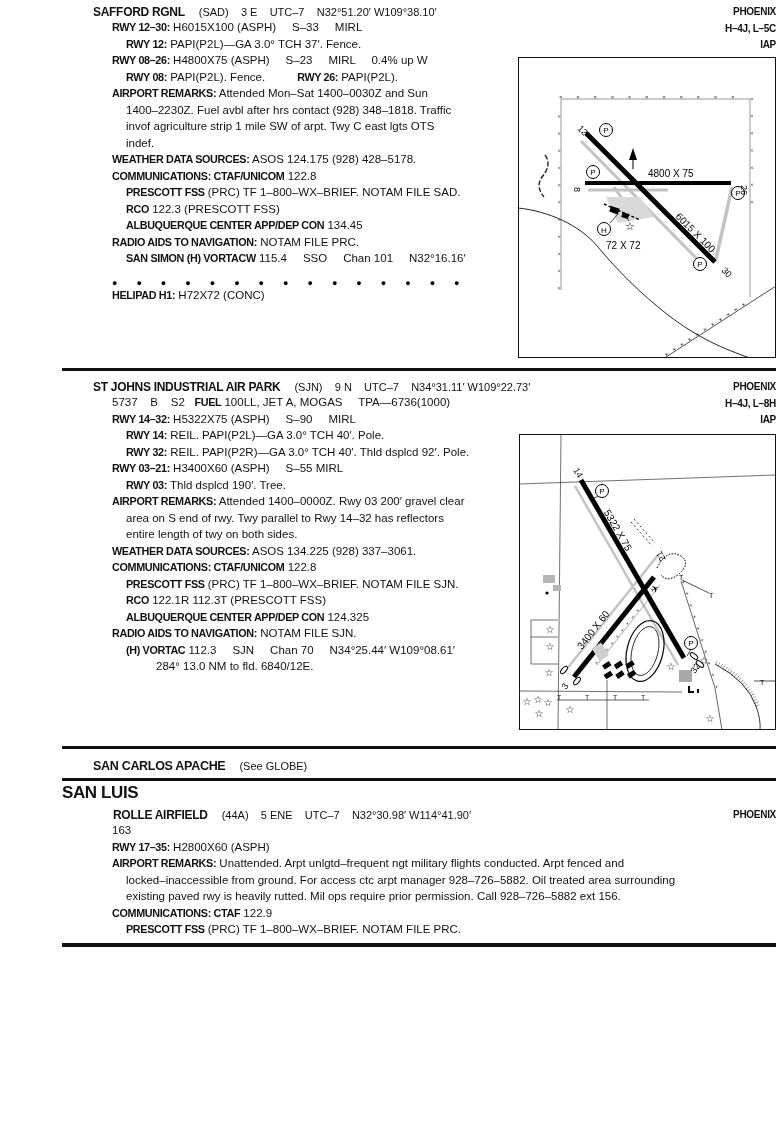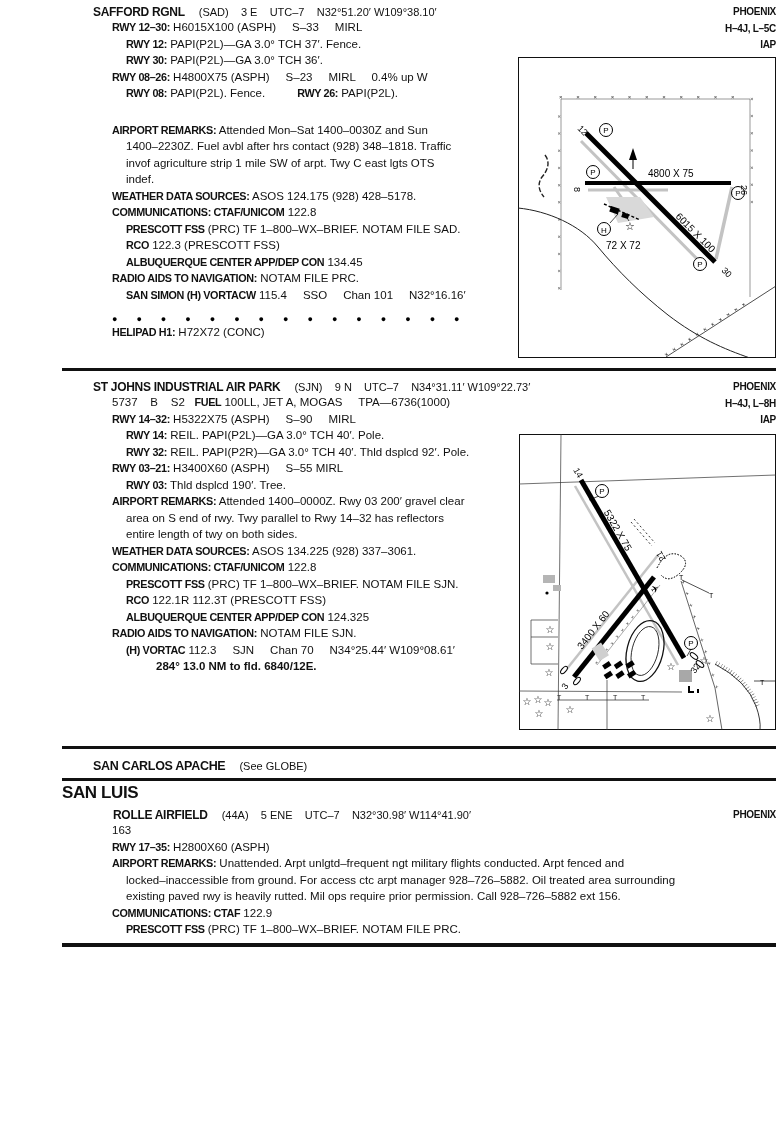--- a/index.html
+++ b/index.html
@@ -34,24 +34,23 @@
 <div class="entry" id="safford-entry" style="top:2px;">
   <div class="refs">
     <span class="ref-1">PHOENIX</span>
     <span class="ref-2">H–4J, L–5C</span>
     <span class="ref-3">IAP</span>
   </div>
   <div class="title-row"><span class="title-name">SAFFORD RGNL</span><span class="title-info">(SAD)    3 E    UTC–7    N32°51.20′ W109°38.10′</span></div>
   <div class="lines">
       <div class="line" style="padding-left: 50px;"><span class="b">RWY 12–30:</span><span> H6015X100 (ASPH)     S–33     MIRL</span></div>
       <div class="line" style="padding-left: 64px;"><span class="b">RWY 12:</span><span> PAPI(P2L)—GA 3.0° TCH 37′. Fence.</span></div>
-      <div class="line" style="padding-left: 64px;"><span class="b">RWY 30:</span><span> PAPI(P2L)—GA 3.0° TCH 36′.</span></div>
       <div class="line" style="padding-left: 50px;"><span class="b">RWY 08–26:</span><span> H4800X75 (ASPH)     S–23     MIRL     0.4% up W</span></div>
       <div class="line" style="padding-left: 64px;"><span class="b">RWY 08:</span><span> PAPI(P2L). Fence.          </span><span class="b">RWY 26:</span><span> PAPI(P2L).</span></div>
-      <div class="line" style="padding-left: 50px; margin-top: 20px;"><span class="b">AIRPORT REMARKS:</span><span> Attended Mon–Sat 1400–0030Z and Sun</span></div>
+      <div class="line" style="padding-left: 50px;"><span class="b">AIRPORT REMARKS:</span><span> Attended Mon–Sat 1400–0030Z and Sun</span></div>
       <div class="line" style="padding-left: 64px;"><span>1400–2230Z. Fuel avbl after hrs contact (928) 348–1818. Traffic</span></div>
       <div class="line" style="padding-left: 64px;"><span>invof agriculture strip 1 mile SW of arpt. Twy C east lgts OTS</span></div>
       <div class="line" style="padding-left: 64px;"><span>indef.</span></div>
       <div class="line" style="padding-left: 50px;"><span class="b">WEATHER DATA SOURCES:</span><span> ASOS 124.175 (928) 428–5178.</span></div>
       <div class="line" style="padding-left: 50px;"><span class="b">COMMUNICATIONS: CTAF/UNICOM</span><span> 122.8</span></div>
       <div class="line" style="padding-left: 64px;"><span class="b">PRESCOTT FSS</span><span> (PRC) TF 1–800–WX–BRIEF. NOTAM FILE SAD.</span></div>
       <div class="line" style="padding-left: 64px;"><span class="b">RCO</span><span> 122.3 (PRESCOTT FSS)</span></div>
       <div class="line" style="padding-left: 64px;"><span class="b">ALBUQUERQUE CENTER APP/DEP CON</span><span> 134.45</span></div>
       <div class="line" style="padding-left: 50px;"><span class="b">RADIO AIDS TO NAVIGATION:</span><span> NOTAM FILE PRC.</span></div>
       <div class="line" style="padding-left: 64px;"><span class="b">SAN SIMON (H) VORTACW</span><span> 115.4     SSO     Chan 101     N32°16.16′</span></div>
@@ -143,21 +142,21 @@
       <div class="line" style="padding-left: 50px;"><span class="b">AIRPORT REMARKS:</span><span> Attended 1400–0000Z. Rwy 03 200′ gravel clear</span></div>
       <div class="line" style="padding-left: 64px;"><span>area on S end of rwy. Twy parallel to Rwy 14–32 has reflectors</span></div>
       <div class="line" style="padding-left: 64px;"><span>entire length of twy on both sides.</span></div>
       <div class="line" style="padding-left: 50px;"><span class="b">WEATHER DATA SOURCES:</span><span> ASOS 134.225 (928) 337–3061.</span></div>
       <div class="line" style="padding-left: 50px;"><span class="b">COMMUNICATIONS: CTAF/UNICOM</span><span> 122.8</span></div>
       <div class="line" style="padding-left: 64px;"><span class="b">PRESCOTT FSS</span><span> (PRC) TF 1–800–WX–BRIEF. NOTAM FILE SJN.</span></div>
       <div class="line" style="padding-left: 64px;"><span class="b">RCO</span><span> 122.1R 112.3T (PRESCOTT FSS)</span></div>
       <div class="line" style="padding-left: 64px;"><span class="b">ALBUQUERQUE CENTER APP/DEP CON</span><span> 124.325</span></div>
       <div class="line" style="padding-left: 50px;"><span class="b">RADIO AIDS TO NAVIGATION:</span><span> NOTAM FILE SJN.</span></div>
       <div class="line" style="padding-left: 64px;"><span class="b">(H) VORTAC</span><span> 112.3     SJN     Chan 70     N34°25.44′ W109°08.61′</span></div>
-      <div class="line" style="padding-left: 94px; font-weight: bold;"><span>284° 13.0 NM to fld. 6840/12E.</span></div>
+      <div class="line" style="padding-left: 94px;"><span>284° 13.0 NM to fld. 6840/12E.</span></div>
     </div>
 </div>
 
 <svg id="stjohns-diagram" class="diagram" viewBox="0 0 257 296">
   <rect x="0.5" y="0.5" width="256" height="295" fill="#fff" stroke="#111" stroke-width="1"></rect>
   <defs>
     <path id="sjt" d="M38,266 L130,266"></path>
     <path id="sjp" d="M162,147 L196,254 L203,296"></path>
     <path id="sjh" d="M196,230 Q228,247 237,272 Q242,286 241,296"></path>
     <path id="sjr" d="M78,231 L141,151"></path>

